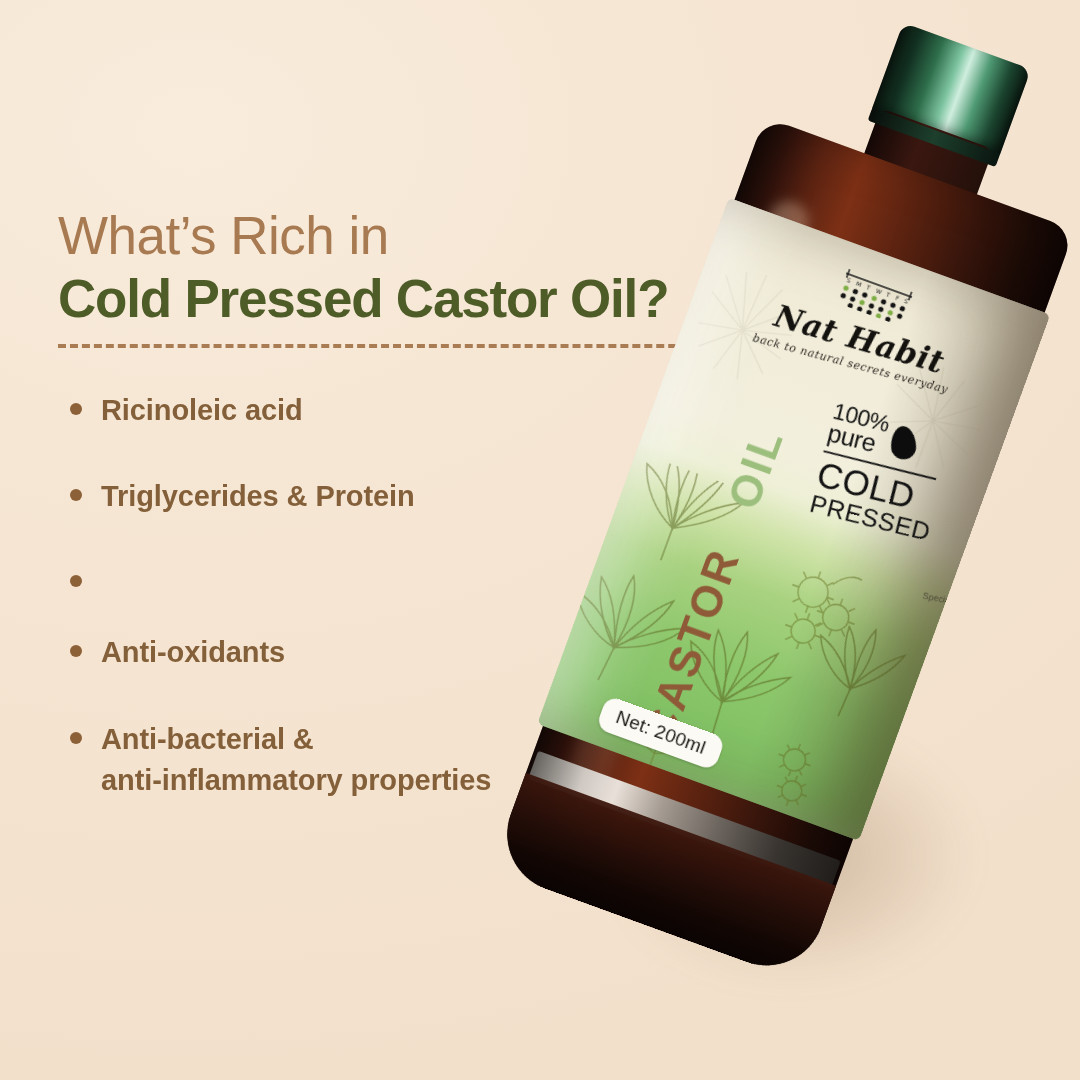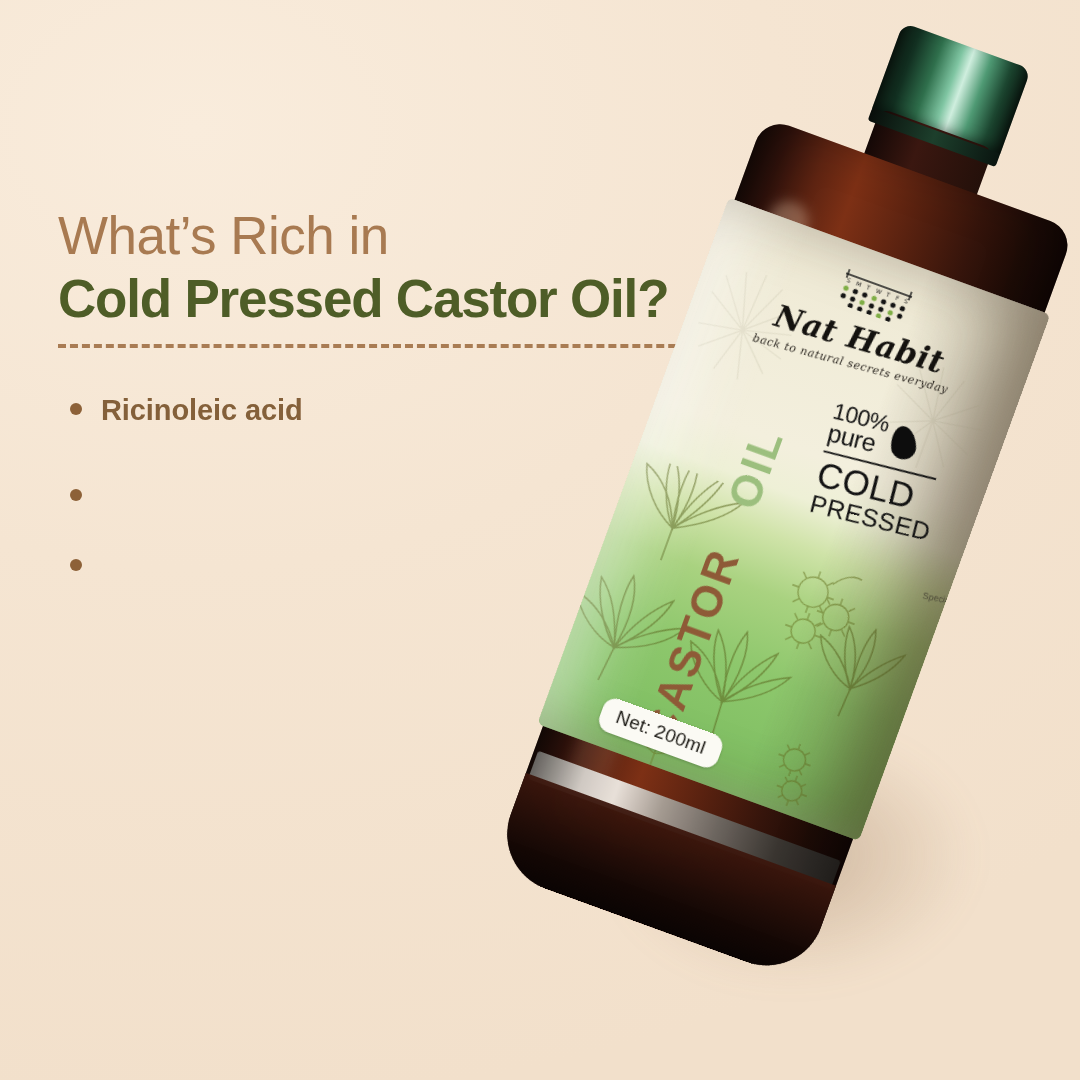--- a/index.html
+++ b/index.html
@@ -372,23 +372,33 @@
     <div class="rule"></div>
   </div>
 
   <ul class="bullets">
     <li>
       <span class="dot"></span>
       <span class="btext">Ricinoleic acid</span>
     </li>
     <li>
       <span class="dot"></span>
+      <span class="btext">Triglycerides &amp; Protein</span>
     </li>
     <li>
       <span class="dot"></span>
+    </li>
+    <li>
+      <span class="dot"></span>
+      <span class="btext">Anti-oxidants</span>
+    </li>
+    <li>
+      <span class="dot"></span>
+      <span class="btext">Anti-bacterial &amp;
+anti-inflammatory properties</span>
     </li>
   </ul>
 
   <div id="bottle-stage">
     <div class="shadow-soft"></div>
 
     <div class="bottle">
 
       <div class="cap"></div>
       <div class="neck"></div>

